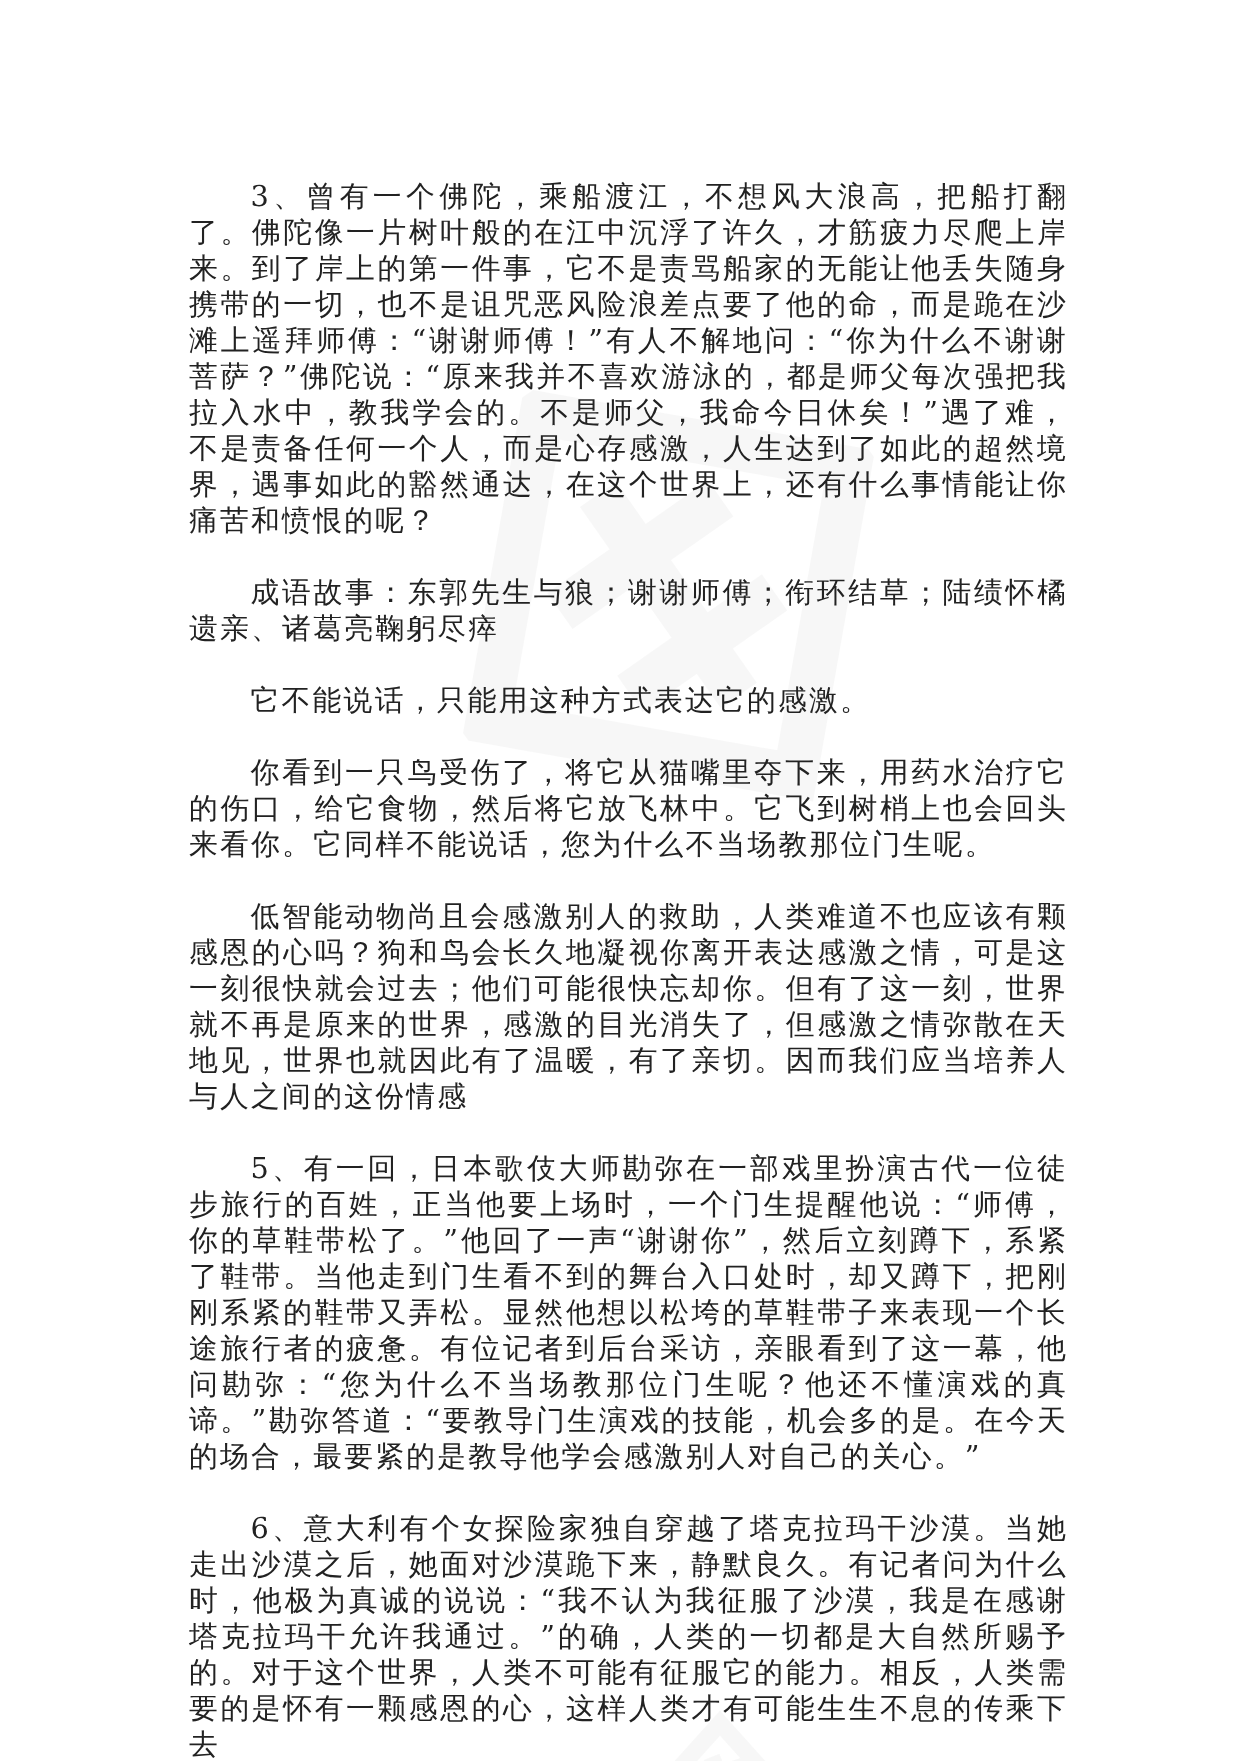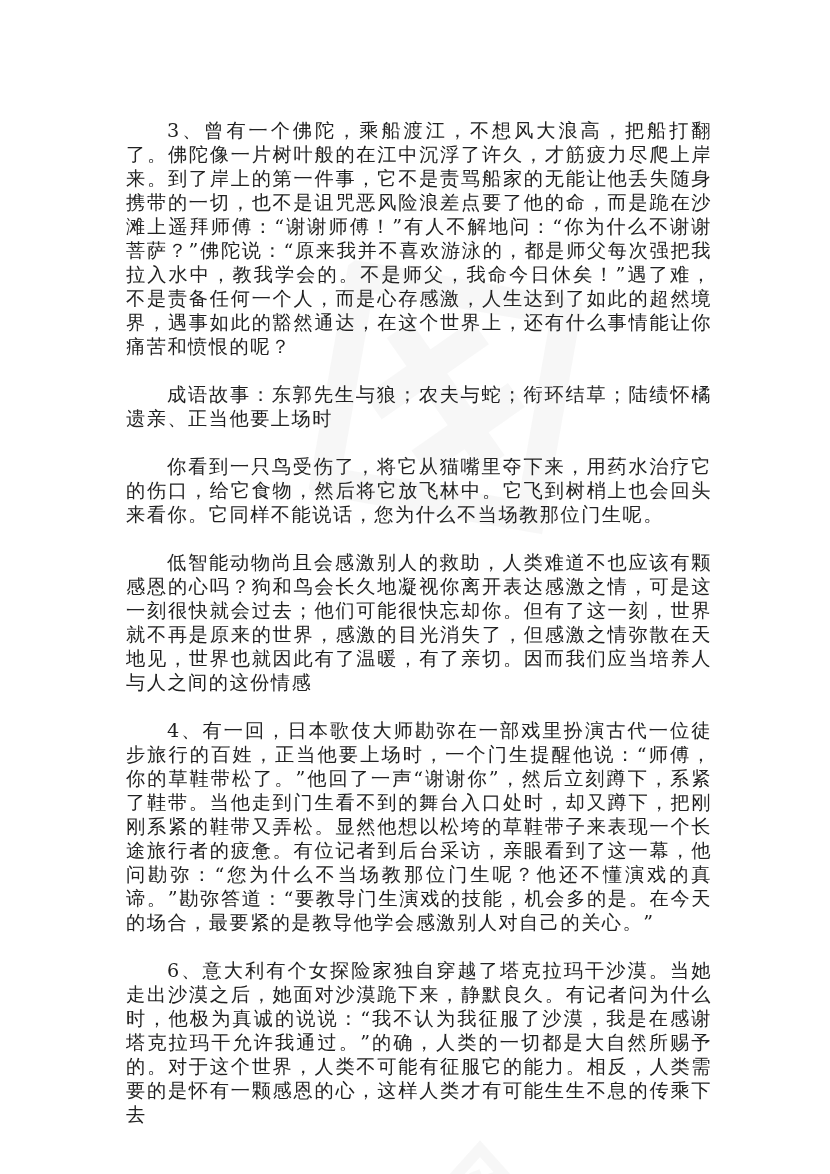--- a/index.html
+++ b/index.html
@@ -59,20 +59,21 @@
 
   <svg class="watermark wm-2" viewBox="0 0 100 80">
     <g fill="none" stroke="#9a9a9a" stroke-width="10">
       <path d="M5 80 L50 30 L95 80"></path>
       <path d="M35 65 L65 55 M45 50 L55 75"></path>
     </g>
   </svg>
 
   <div class="content">
     <p class="para">3、曾有一个佛陀，乘船渡江，不想风大浪高，把船打翻了。佛陀像一片树叶般的在江中沉浮了许久，才筋疲力尽爬上岸来。到了岸上的第一件事，它不是责骂船家的无能让他丢失随身携带的一切，也不是诅咒恶风险浪差点要了他的命，而是跪在沙滩上遥拜师傅：“谢谢师傅！”有人不解地问：“你为什么不谢谢菩萨？”佛陀说：“原来我并不喜欢游泳的，都是师父每次强把我拉入水中，教我学会的。不是师父，我命今日休矣！”遇了难，不是责备任何一个人，而是心存感激，人生达到了如此的超然境界，遇事如此的豁然通达，在这个世界上，还有什么事情能让你痛苦和愤恨的呢？</p>
-    <p class="para">成语故事：东郭先生与狼；农夫与蛇；衔环结草；陆绩怀橘遗亲、正当他要上场时</p>
+    <p class="para">成语故事：东郭先生与狼；谢谢师傅；衔环结草；陆绩怀橘遗亲、诸葛亮鞠躬尽瘁</p>
+    <p class="para">它不能说话，只能用这种方式表达它的感激。</p>
     <p class="para">你看到一只鸟受伤了，将它从猫嘴里夺下来，用药水治疗它的伤口，给它食物，然后将它放飞林中。它飞到树梢上也会回头来看你。它同样不能说话，您为什么不当场教那位门生呢。</p>
     <p class="para">低智能动物尚且会感激别人的救助，人类难道不也应该有颗感恩的心吗？狗和鸟会长久地凝视你离开表达感激之情，可是这一刻很快就会过去；他们可能很快忘却你。但有了这一刻，世界就不再是原来的世界，感激的目光消失了，但感激之情弥散在天地见，世界也就因此有了温暖，有了亲切。因而我们应当培养人与人之间的这份情感</p>
-    <p class="para">4、有一回，日本歌伎大师勘弥在一部戏里扮演古代一位徒步旅行的百姓，正当他要上场时，一个门生提醒他说：“师傅，你的草鞋带松了。”他回了一声“谢谢你”，然后立刻蹲下，系紧了鞋带。当他走到门生看不到的舞台入口处时，却又蹲下，把刚刚系紧的鞋带又弄松。显然他想以松垮的草鞋带子来表现一个长途旅行者的疲惫。有位记者到后台采访，亲眼看到了这一幕，他问勘弥：“您为什么不当场教那位门生呢？他还不懂演戏的真谛。”勘弥答道：“要教导门生演戏的技能，机会多的是。在今天的场合，最要紧的是教导他学会感激别人对自己的关心。”</p>
+    <p class="para">5、有一回，日本歌伎大师勘弥在一部戏里扮演古代一位徒步旅行的百姓，正当他要上场时，一个门生提醒他说：“师傅，你的草鞋带松了。”他回了一声“谢谢你”，然后立刻蹲下，系紧了鞋带。当他走到门生看不到的舞台入口处时，却又蹲下，把刚刚系紧的鞋带又弄松。显然他想以松垮的草鞋带子来表现一个长途旅行者的疲惫。有位记者到后台采访，亲眼看到了这一幕，他问勘弥：“您为什么不当场教那位门生呢？他还不懂演戏的真谛。”勘弥答道：“要教导门生演戏的技能，机会多的是。在今天的场合，最要紧的是教导他学会感激别人对自己的关心。”</p>
     <p class="para">6、意大利有个女探险家独自穿越了塔克拉玛干沙漠。当她走出沙漠之后，她面对沙漠跪下来，静默良久。有记者问为什么时，他极为真诚的说说：“我不认为我征服了沙漠，我是在感谢塔克拉玛干允许我通过。”的确，人类的一切都是大自然所赐予的。对于这个世界，人类不可能有征服它的能力。相反，人类需要的是怀有一颗感恩的心，这样人类才有可能生生不息的传乘下去</p>
 
   </div>
 </div>
 
 </body></html>

